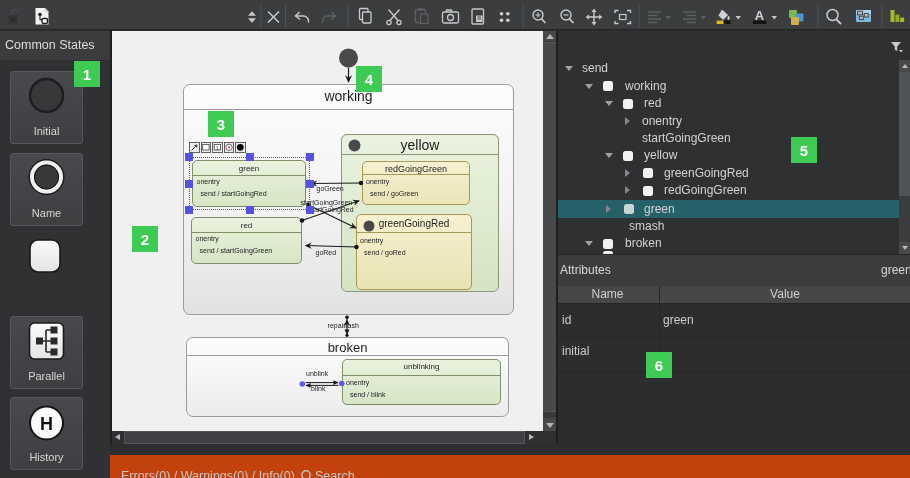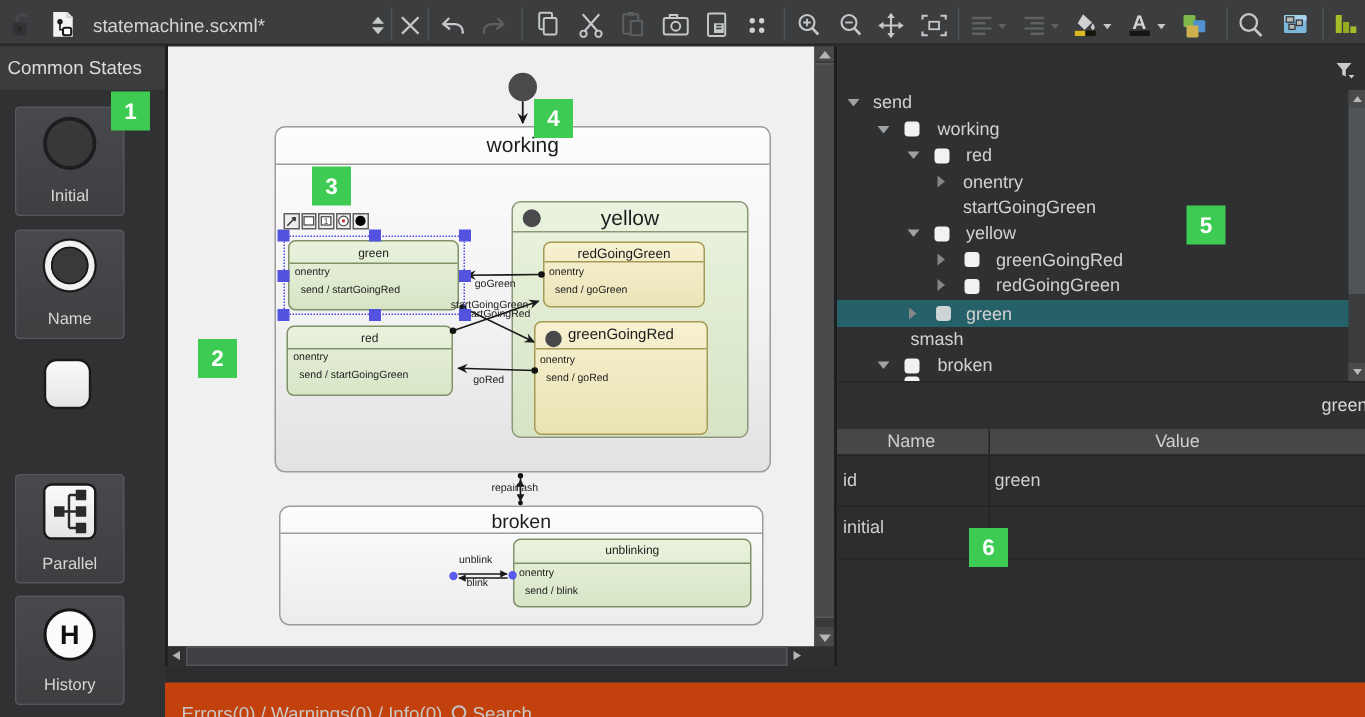--- a/index.html
+++ b/index.html
@@ -54,21 +54,20 @@
   .atxt { position:absolute; color:#cfcfcf; font-size:12px; white-space:nowrap; }
   
   #statusbar { position:absolute; left:110px; top:455px; width:800px; height:34px; background:#c2410c; }
   #statusbar .txt { position:absolute; top:7px; height:28px; line-height:28px; color:#c9c9c9; font-size:12.5px; }
 </style>
 </head>
 <body>
 <div id="app">
 
   <div id="toolbar">
-    <div id="fname">statemachine.scxml*</div>
     <svg class="abs" style="left:0;top:0" width="910" height="30" viewBox="0 0 910 30">
       <g stroke="#515456" stroke-width="1">
         <line x1="261" y1="5" x2="261" y2="27"></line>
           <line x1="285.5" y1="5" x2="285.5" y2="27"></line>
         <line x1="348" y1="5" x2="348" y2="27"></line>
           <line x1="523" y1="5" x2="523" y2="27"></line>
         <line x1="639" y1="5" x2="639" y2="27"></line>
           <line x1="818" y1="5" x2="818" y2="27"></line>
         <line x1="882" y1="5" x2="882" y2="27"></line>
       </g>
@@ -395,39 +394,40 @@
         <div class="arr-c" style="left:69px"></div>
           <div class="ticon" style="left:87px"></div>
         <div class="tlabel" style="left:108px">redGoingGreen</div>
       </div>
       <div class="trow" style="top:142.5px;height:18.4px;background:#266169">
         <div class="arr-c" style="left:50px;top:5px"></div>
           <div class="ticon" style="left:68px;top:4.5px;background:#ccd4d6"></div>
         <div class="tlabel" style="left:88px;line-height:18.4px">green</div>
       </div>
       <div class="trow" style="top:160.9px">
-        <div class="tlabel" style="left:51px">smash</div>
+        <div class="tlabel" style="left:73px">smash</div>
       </div>
       <div class="trow" style="top:178.3px">
         <div class="arr-e" style="left:29px"></div>
           <div class="ticon" style="left:47px"></div>
         <div class="tlabel" style="left:69px">broken</div>
       </div>
       <div class="ticon" style="left:47px;top:194px;position:absolute"></div>
     </div>
 
     <div class="abs" style="left:343px;top:29px;width:11px;height:193.5px;background:#3a3c3e"></div>
     <div class="abs" style="left:343px;top:29px;width:11px;height:12px;background:#484a4c"></div>
     <div class="abs" style="left:345.5px;top:33px;width:0;height:0;border-left:3px solid transparent;border-right:3px solid transparent;border-bottom:4px solid #b8baba"></div>
     <div class="abs" style="left:343px;top:41px;width:11px;height:124px;background:#515456"></div>
     <div class="abs" style="left:343px;top:210.5px;width:11px;height:12px;background:#484a4c"></div>
     <div class="abs" style="left:345.5px;top:215px;width:0;height:0;border-left:3px solid transparent;border-right:3px solid transparent;border-top:4px solid #b8baba"></div>
 
     <div class="abs" style="left:0;top:222.5px;width:354px;height:1px;background:#232527"></div>
 
+    <div class="panhead" style="top:223.5px;height:31px;line-height:31px;padding-left:4px">Attributes</div>
     <div class="atxt" style="left:325px;top:223.5px;height:31px;line-height:31px;color:#d8d8d8">green</div>
     <div class="abs" style="left:0;top:254.5px;width:354px;height:17px;background:#454749">
       <div class="atxt" style="left:0;width:103px;text-align:center;line-height:17px">Name</div>
       <div class="atxt" style="left:104px;width:250px;text-align:center;line-height:17px">Value</div>
     </div>
     <div class="abs" style="left:0;top:271.5px;width:354px;height:70px;background:#2b2d2f"></div>
     <div class="atxt" style="left:6px;top:281px;line-height:17px">id</div>
     <div class="atxt" style="left:107px;top:281px;line-height:17px">green</div>
     <div class="atxt" style="left:6px;top:312px;line-height:17px">initial</div>
     <div class="abs" style="left:103px;top:254.5px;width:1px;height:87px;background:#232527"></div>

